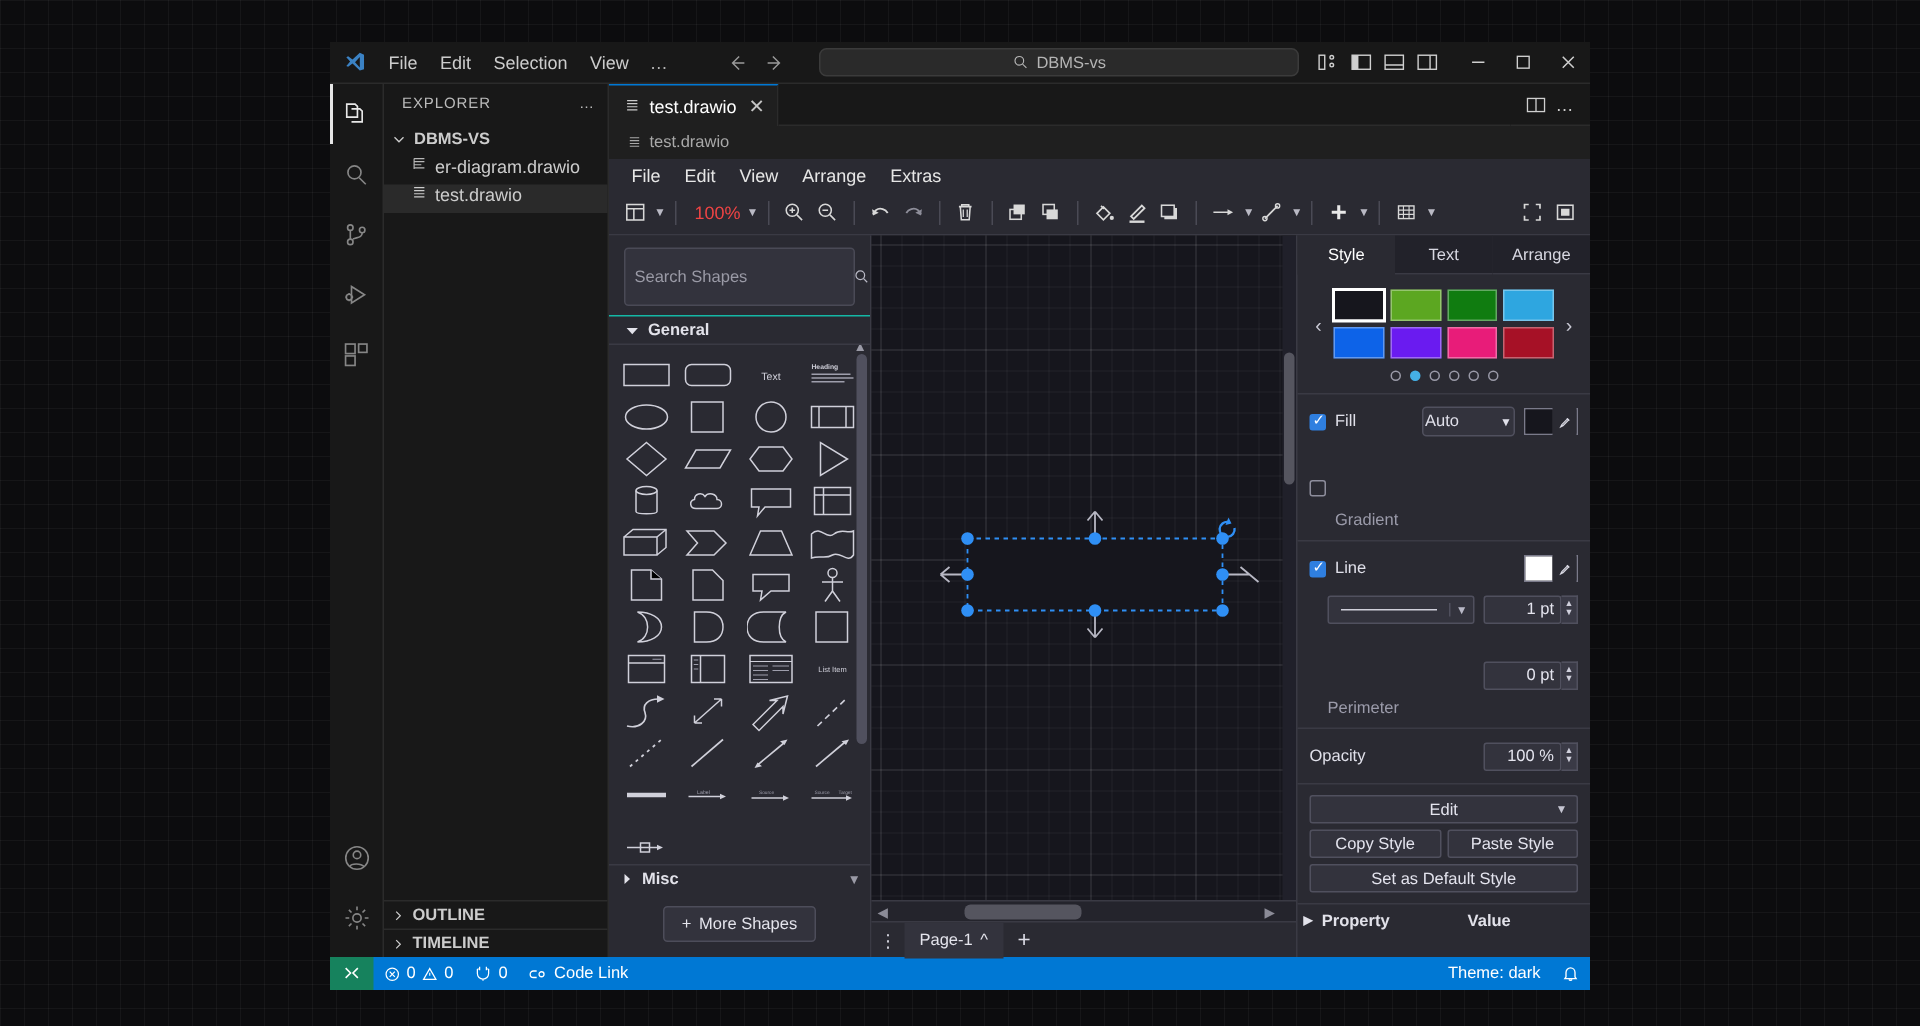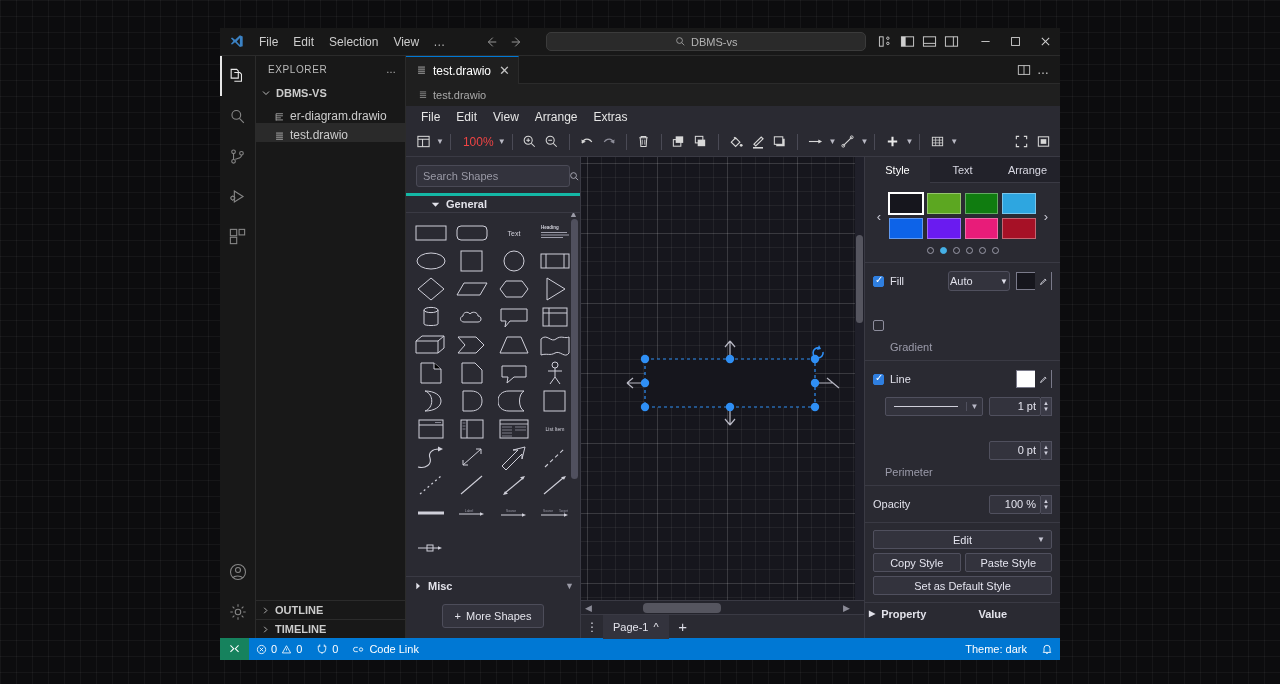--- a/index.html
+++ b/index.html
@@ -67,21 +67,21 @@
   .sb-head {
     height: 26px; display:flex; align-items:center; padding: 0 8px 0 12px;
     font-size: 10px; letter-spacing:.6px; color:#bbbbbb; text-transform:uppercase;
   }
   .sb-head .dots { margin-left:auto; letter-spacing:1px; color:#bfbfbf; }
   .sb-section-title {
     height: 22px; display:flex; align-items:center; gap:4px; padding-left:4px;
     font-size: 11px; font-weight: bold; color:#cccccc;
   }
   .tree-row {
-    height: 19px; display:flex; align-items:flex-end; gap:5px; padding-left: 18px;
+    height: 19px; display:flex; align-items:flex-start; gap:5px; padding-left: 18px;
     font-size: 12px; color:#cccccc;
   }
   .tree-row.selected { background:#2a2a2a; }
   .sb-bottom { margin-top:auto; }
   .sb-collapsed {
     height: 19px; display:flex; align-items:center; gap:4px; padding-left:4px;
     font-size:11px; font-weight:bold; color:#cccccc; border-top:1px solid #2b2b2b;
   }
   
   .editorarea { flex:1; display:flex; flex-direction:column; min-width:0; background:#1f1f1f;}
@@ -109,32 +109,32 @@
   .tbtn { height:24px; min-width:22px; padding:0 3px; display:flex; align-items:center; justify-content:center; color:#d8d8d8;}
   .tsep { width:1px; height:16px; background:#4a4a55; margin: 0 6px; }
   .caret { font-size:8px; color:#b9b9c4; margin-left:2px; }
   .zoomlabel { font-size:12px; color:#ef4444; padding: 0 2px 0 6px;}
   .tbtn.right { margin-left:auto; }
   .dio-main { flex:1; display:flex; min-height:0; }
   
   .shapespanel { width: 175px; background:#2a2a32; display:flex; flex-direction:column; border-right:1px solid #3a3a44; position:relative;}
   .searchwrap { padding: 8px 10px 6px 10px; }
   .searchbox {
-    height: 22px; background:#33333d; border:1px solid #4a4a56; border-radius:3px;
+    height: 39px; background:#33333d; border:1px solid #4a4a56; border-radius:3px;
     display:flex; align-items:center; padding: 0 6px; gap:4px;
   }
   .searchbox input {
     flex:1; background:transparent; border:none; outline:none;
     color:#d2d2dc; font-size:11px; font-family:"Liberation Sans", sans-serif;
   }
   .searchbox input::placeholder { color:#9a9aa6; }
   .shape-section {
-    height: 20px; display:flex; align-items:center; gap:6px; padding-left:25px;
+    height: 20px; display:flex; align-items:center; gap:6px; padding-left:11px;
     font-size:11px; font-weight:bold; color:#e2e2ea;
-    border-top:3px solid #14b8a6; border-bottom:1px solid #3a3a44;
+    border-top:1px solid #14b8a6; border-bottom:1px solid #3a3a44;
   }
   .shapes-scroll { flex:1; overflow:hidden; position:relative; padding-top:6px;}
   .shapegrid { display:grid; grid-template-columns: repeat(4, 1fr); gap: 0px; padding: 0 4px;}
   .shapecell { height: 28px; display:flex; align-items:center; justify-content:center; }
   .sp-scrollbar { position:absolute; right:2px; top:6px; width:7px; height:260px; background:#50505e; border-radius:4px;}
   .sp-arrow { position:absolute; right:2px; color:#9a9aa6; font-size:9px;}
   .shape-section2 {
     height: 18px; display:flex; align-items:center; gap:6px; padding-left:8px;
     font-size:11px; font-weight:bold; color:#e2e2ea; border-top:1px solid #3a3a44;
   }

